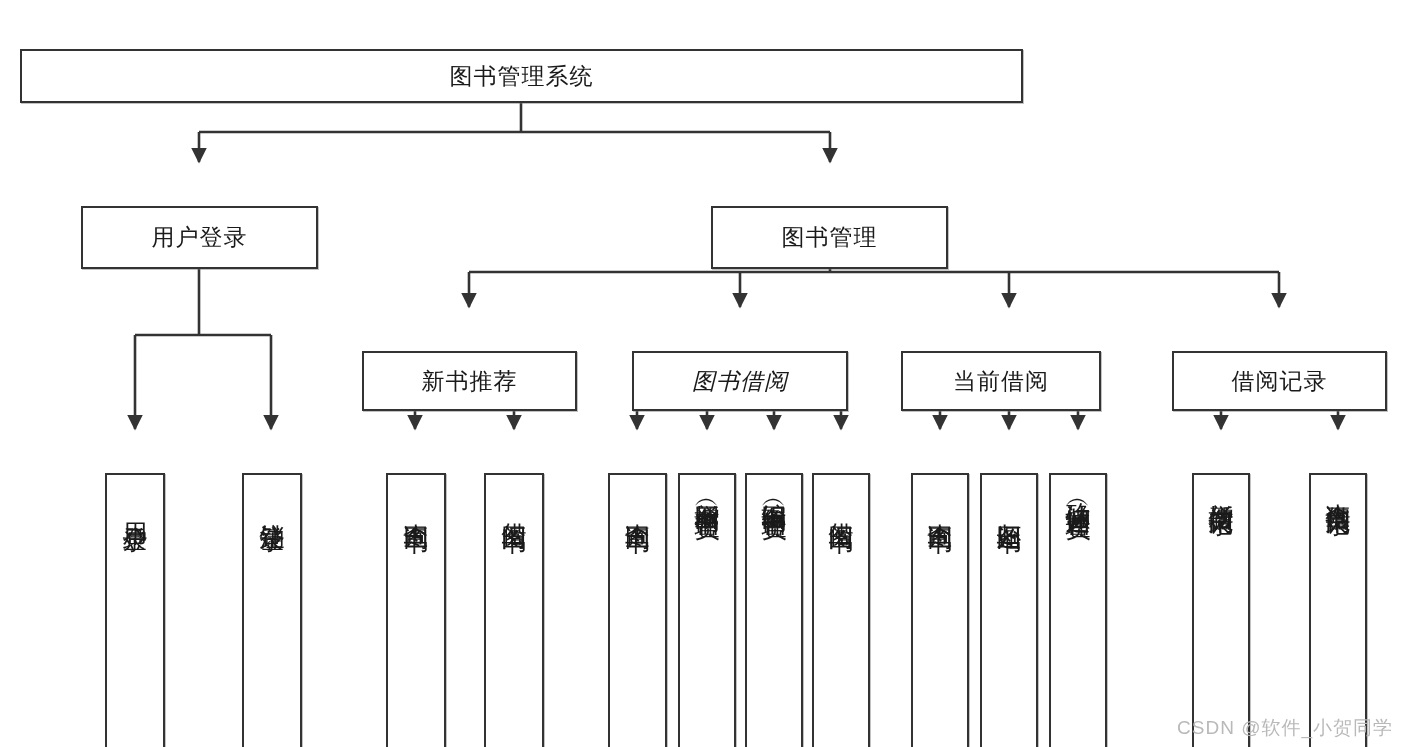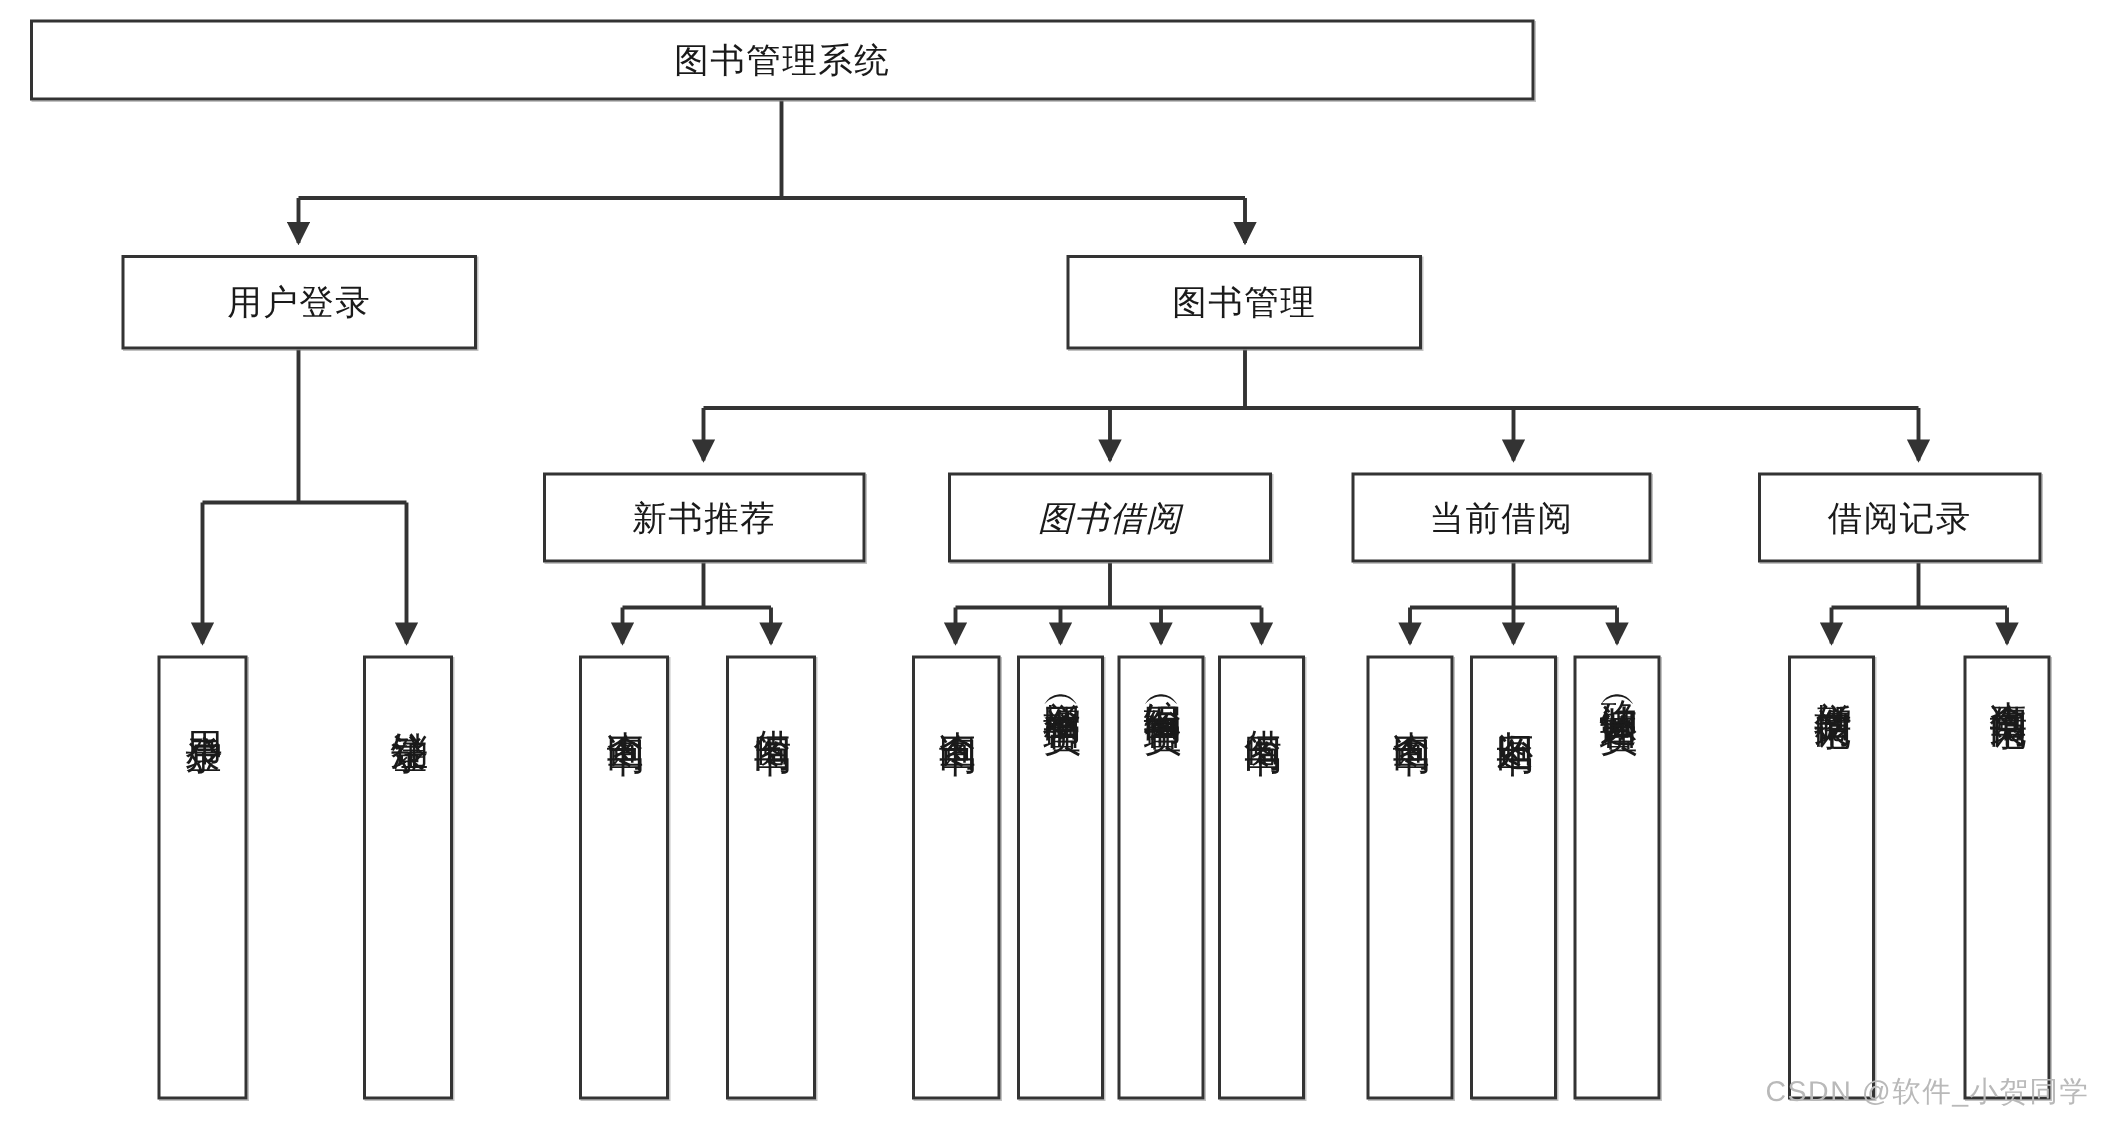--- a/index.html
+++ b/index.html
@@ -29,20 +29,21 @@
     position: absolute;
     box-sizing: border-box;
     background: #ffffff;
     border: 2px solid #333333;
     box-shadow: 1px 1px 0 rgba(120,120,120,0.45);
     display: flex;
     align-items: center;
     justify-content: center;
     color: #1a1a1a;
     text-align: center;
+    margin-top: 36px;
   }
   .node.horiz {
     font-size: 23px;
     letter-spacing: 1px;
   }
   .node.vert {
     writing-mode: vertical-rl;
     text-orientation: upright;
     font-size: 25px;
     line-height: 1.08;
@@ -138,21 +139,21 @@
 
   <div class="node horiz" style="left:362px; top:315px; width:215px; height:60px;">
     <span>新书推荐</span>
   </div>
   <div class="node horiz" style="left:632px; top:315px; width:216px; height:60px;font-style:italic;">
     <span>图书借阅</span>
   </div>
   <div class="node horiz" style="left:901px; top:315px; width:200px; height:60px;">
     <span>当前借阅</span>
   </div>
-  <div class="node horiz" style="left:1172px; top:315px; width:189px; height:60px;">
+  <div class="node horiz" style="left:1172px; top:315px; width:215px; height:60px;">
     <span>借阅记录</span>
   </div>
 
   <div class="node vert" style="left:105px; top:437px; width:60px; height:296px;">
     <span>用户登录</span>
   </div>
   <div class="node vert" style="left:242px; top:437px; width:60px; height:296px;">
     <span>注销登录</span>
   </div>
 

